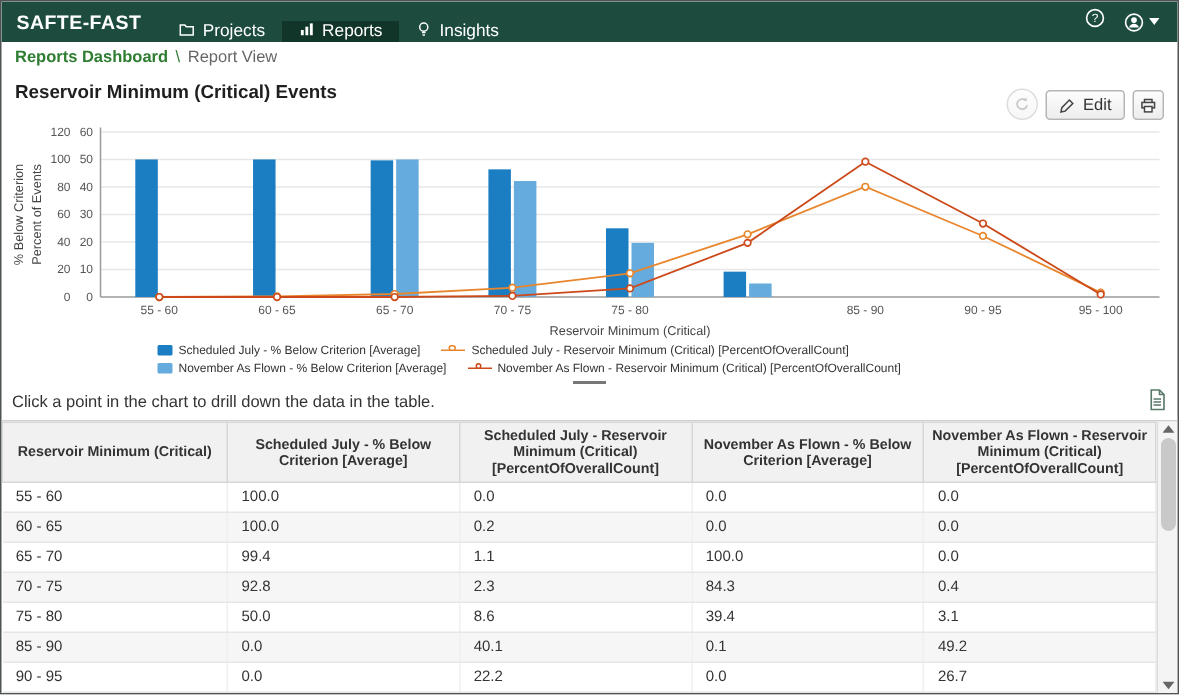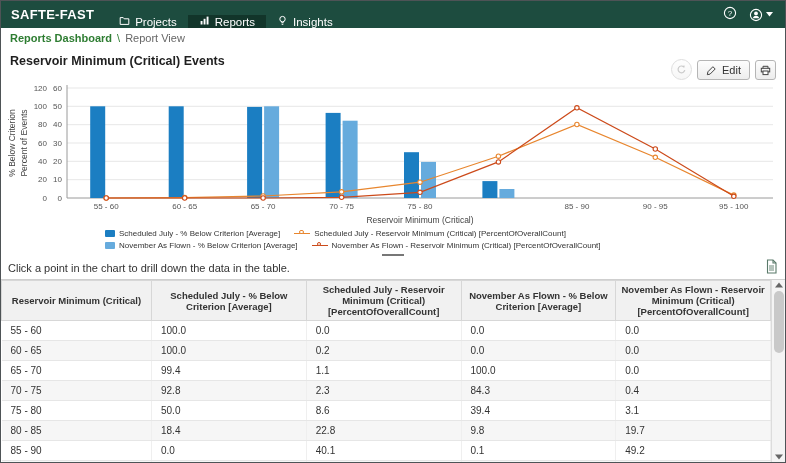--- a/index.html
+++ b/index.html
@@ -297,27 +297,20 @@
               <td>0.4</td>
             </tr>
             <tr>
               <td>75 - 80</td>
               <td>50.0</td>
               <td>8.6</td>
               <td>39.4</td>
               <td>3.1</td>
             </tr>
             <tr>
-              <td>80 - 85</td>
-              <td>18.4</td>
-              <td>22.8</td>
-              <td>9.8</td>
-              <td>19.7</td>
-            </tr>
-            <tr>
               <td>85 - 90</td>
               <td>0.0</td>
               <td>40.1</td>
               <td>0.1</td>
               <td>49.2</td>
             </tr>
             <tr>
               <td>90 - 95</td>
               <td>0.0</td>
               <td>22.2</td>

